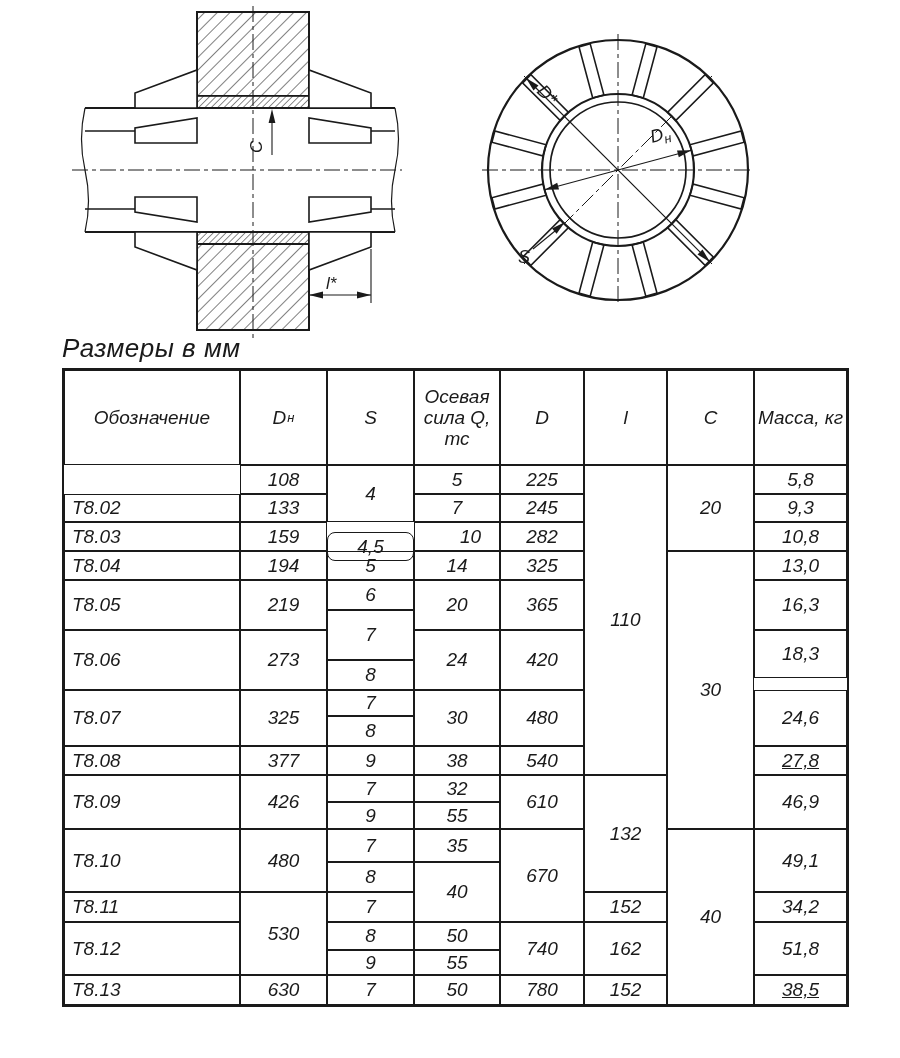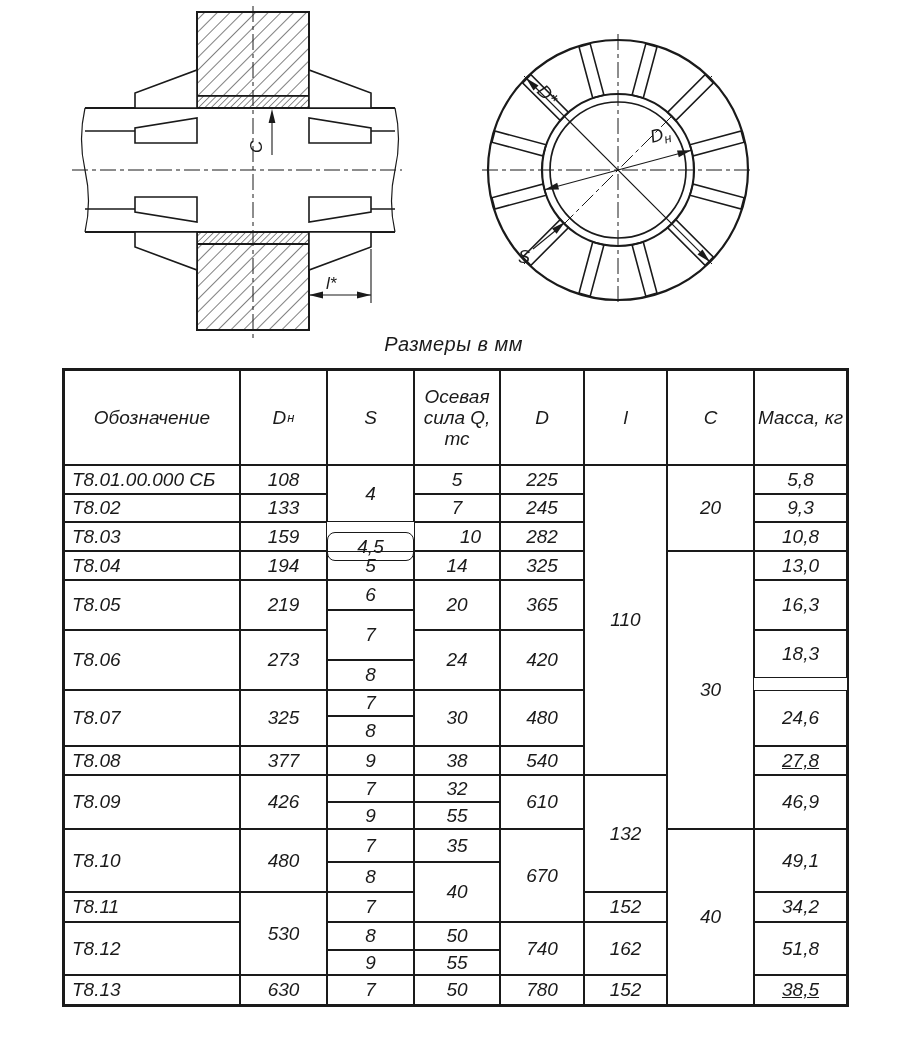--- a/index.html
+++ b/index.html
@@ -1,19 +1,19 @@
 <!DOCTYPE html>
 <html><head>
 <meta charset="utf-8">
 <style>
   *{margin:0;padding:0;box-sizing:border-box}
   html,body{width:900px;height:1058px;background:#fff;font-family:"Liberation Sans",sans-serif;color:#1a1a1a;overflow:hidden}
   .sheet{position:relative;width:900px;height:1058px}
   svg.draw{position:absolute;left:0;top:0}
-  .title{position:absolute;left:62px;top:333px;width:783px;text-align:center;font-style:italic;font-size:20px;letter-spacing:.5px}
+  .title{position:absolute;left:62px;top:333px;width:783px;text-align:left;font-style:italic;font-size:26px;letter-spacing:.5px}
   .tbl{position:absolute;left:62px;top:368px;width:783px;height:635px;border:2px solid #1a1a1a;box-sizing:content-box}
   .cell{position:absolute;border:1px solid #1a1a1a;display:flex;align-items:center;justify-content:center;
         font-style:italic;font-size:19px;line-height:1.12;text-align:center;padding:1px;background:#fff0}
   .cell.left{justify-content:flex-start;padding-left:7px;text-align:left}
   .cell sub{font-size:13px;line-height:0;margin-left:1px}
 </style>
 </head>
 <body>
 
 <div class="sheet">
@@ -124,21 +124,20 @@
 
   <div class="tbl" id="spec-table">
       <div class="cell hdr" style="left: 0px; top: 0px; width: 176px; height: 95px;">Обозначение</div>
       <div class="cell hdr" style="left: 176px; top: 0px; width: 87px; height: 95px;">D<sub>н</sub></div>
       <div class="cell hdr" style="left: 263px; top: 0px; width: 87px; height: 95px;">S</div>
       <div class="cell hdr" style="left: 350px; top: 0px; width: 86px; height: 95px;">Осевая сила Q, тс</div>
       <div class="cell hdr" style="left: 436px; top: 0px; width: 84px; height: 95px;">D</div>
       <div class="cell hdr" style="left: 520px; top: 0px; width: 83px; height: 95px;">l</div>
       <div class="cell hdr" style="left: 603px; top: 0px; width: 87px; height: 95px;">C</div>
       <div class="cell hdr" style="left: 690px; top: 0px; width: 93px; height: 95px;">Масса, кг</div>
-      <div class="cell left" style="left: 0px; top: 95px; width: 176px; height: 29px;">Т8.01.00.000 СБ</div>
       <div class="cell left" style="left: 0px; top: 124px; width: 176px; height: 28px;">Т8.02</div>
       <div class="cell left" style="left: 0px; top: 152px; width: 176px; height: 29px;">Т8.03</div>
       <div class="cell left" style="left: 0px; top: 181px; width: 176px; height: 29px;">Т8.04</div>
       <div class="cell left" style="left: 0px; top: 210px; width: 176px; height: 50px;">Т8.05</div>
       <div class="cell left" style="left: 0px; top: 260px; width: 176px; height: 60px;">Т8.06</div>
       <div class="cell left" style="left: 0px; top: 320px; width: 176px; height: 56px;">Т8.07</div>
       <div class="cell left" style="left: 0px; top: 376px; width: 176px; height: 29px;">Т8.08</div>
       <div class="cell left" style="left: 0px; top: 405px; width: 176px; height: 54px;">Т8.09</div>
       <div class="cell left" style="left: 0px; top: 459px; width: 176px; height: 63px;">Т8.10</div>
       <div class="cell left" style="left: 0px; top: 522px; width: 176px; height: 30px;">Т8.11</div>

